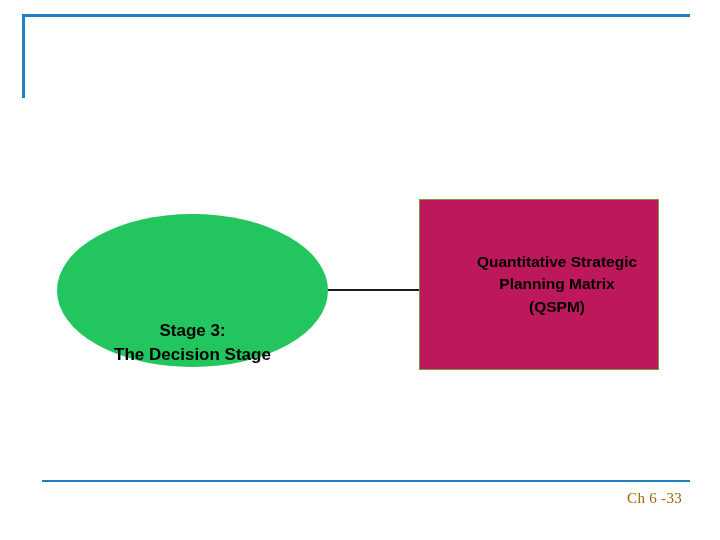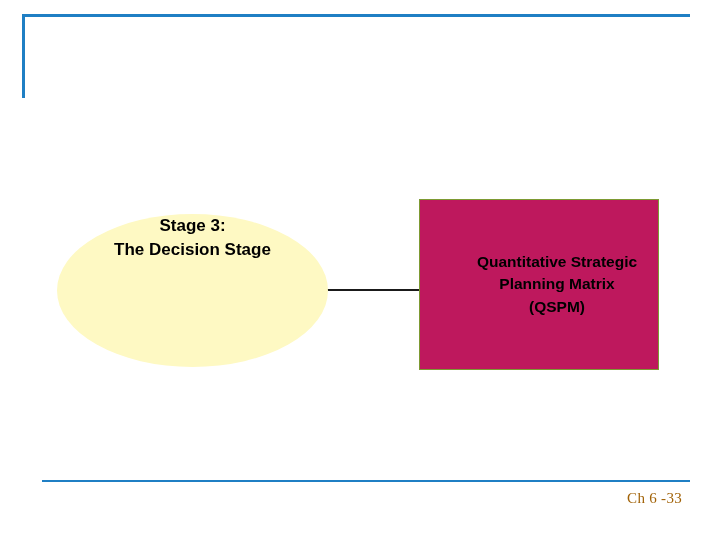--- a/index.html
+++ b/index.html
@@ -61,24 +61,24 @@
     background: #1a1a1a;
   }
 
   
   .ellipse {
     position: absolute;
     left: 57px;
     top: 214px;
     width: 271px;
     height: 153px;
-    background: #fef9c3;
+    background: #22c55e;
     border-radius: 50%;
     display: flex;
-    align-items: flex-start;
+    align-items: flex-end;
     justify-content: center;
   }
   .ellipse-text {
     color: #000000;
     font-size: 17px;
     font-weight: bold;
     text-align: center;
     line-height: 1.42;
     white-space: pre-line;
   }

